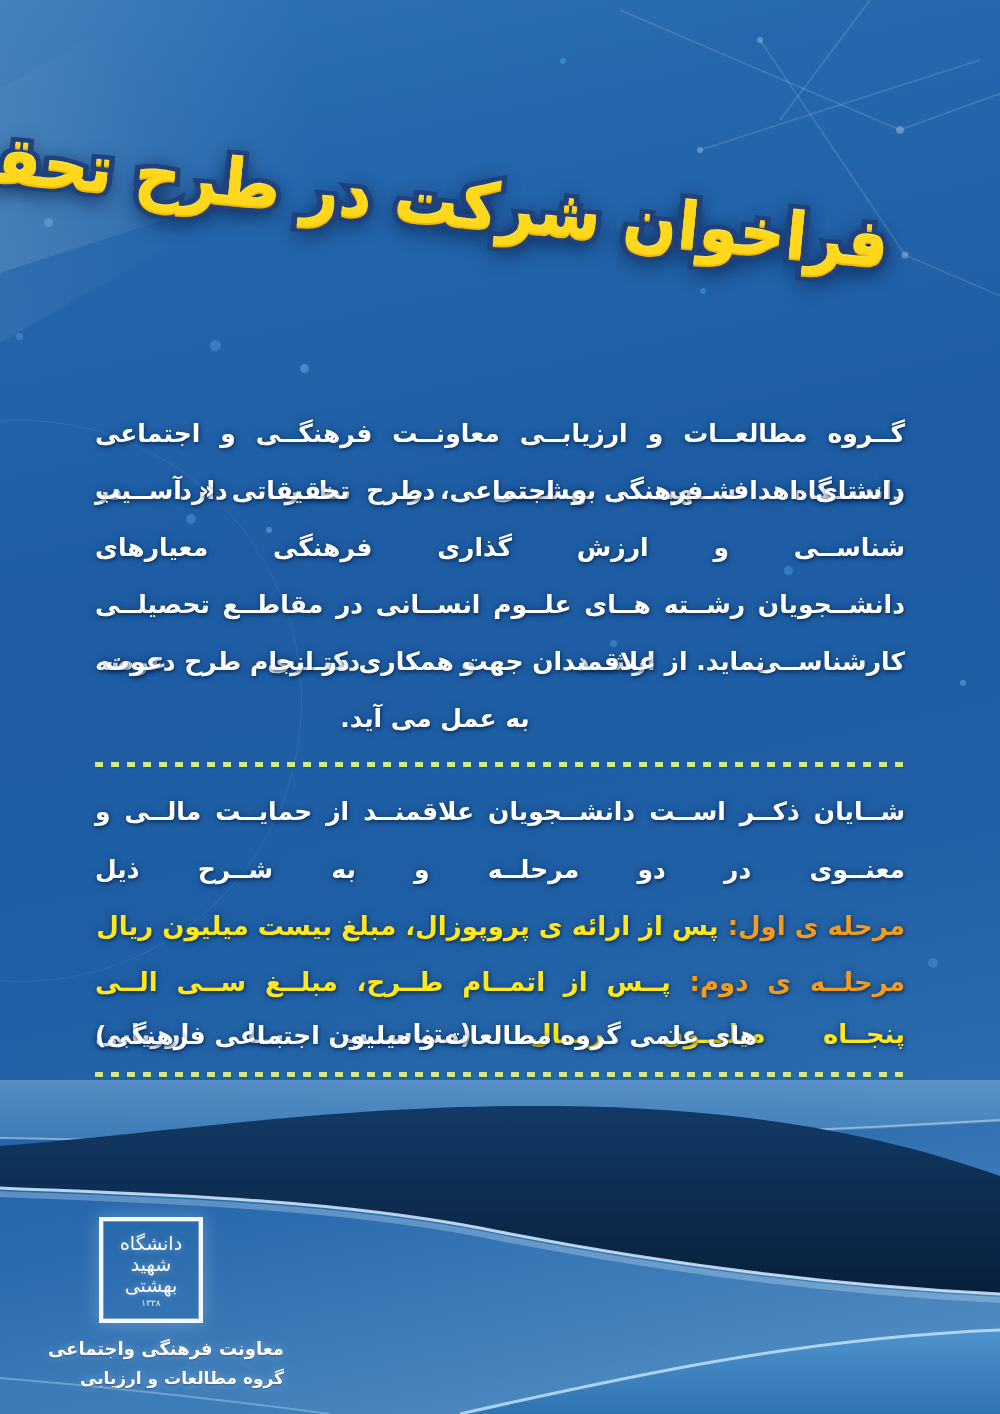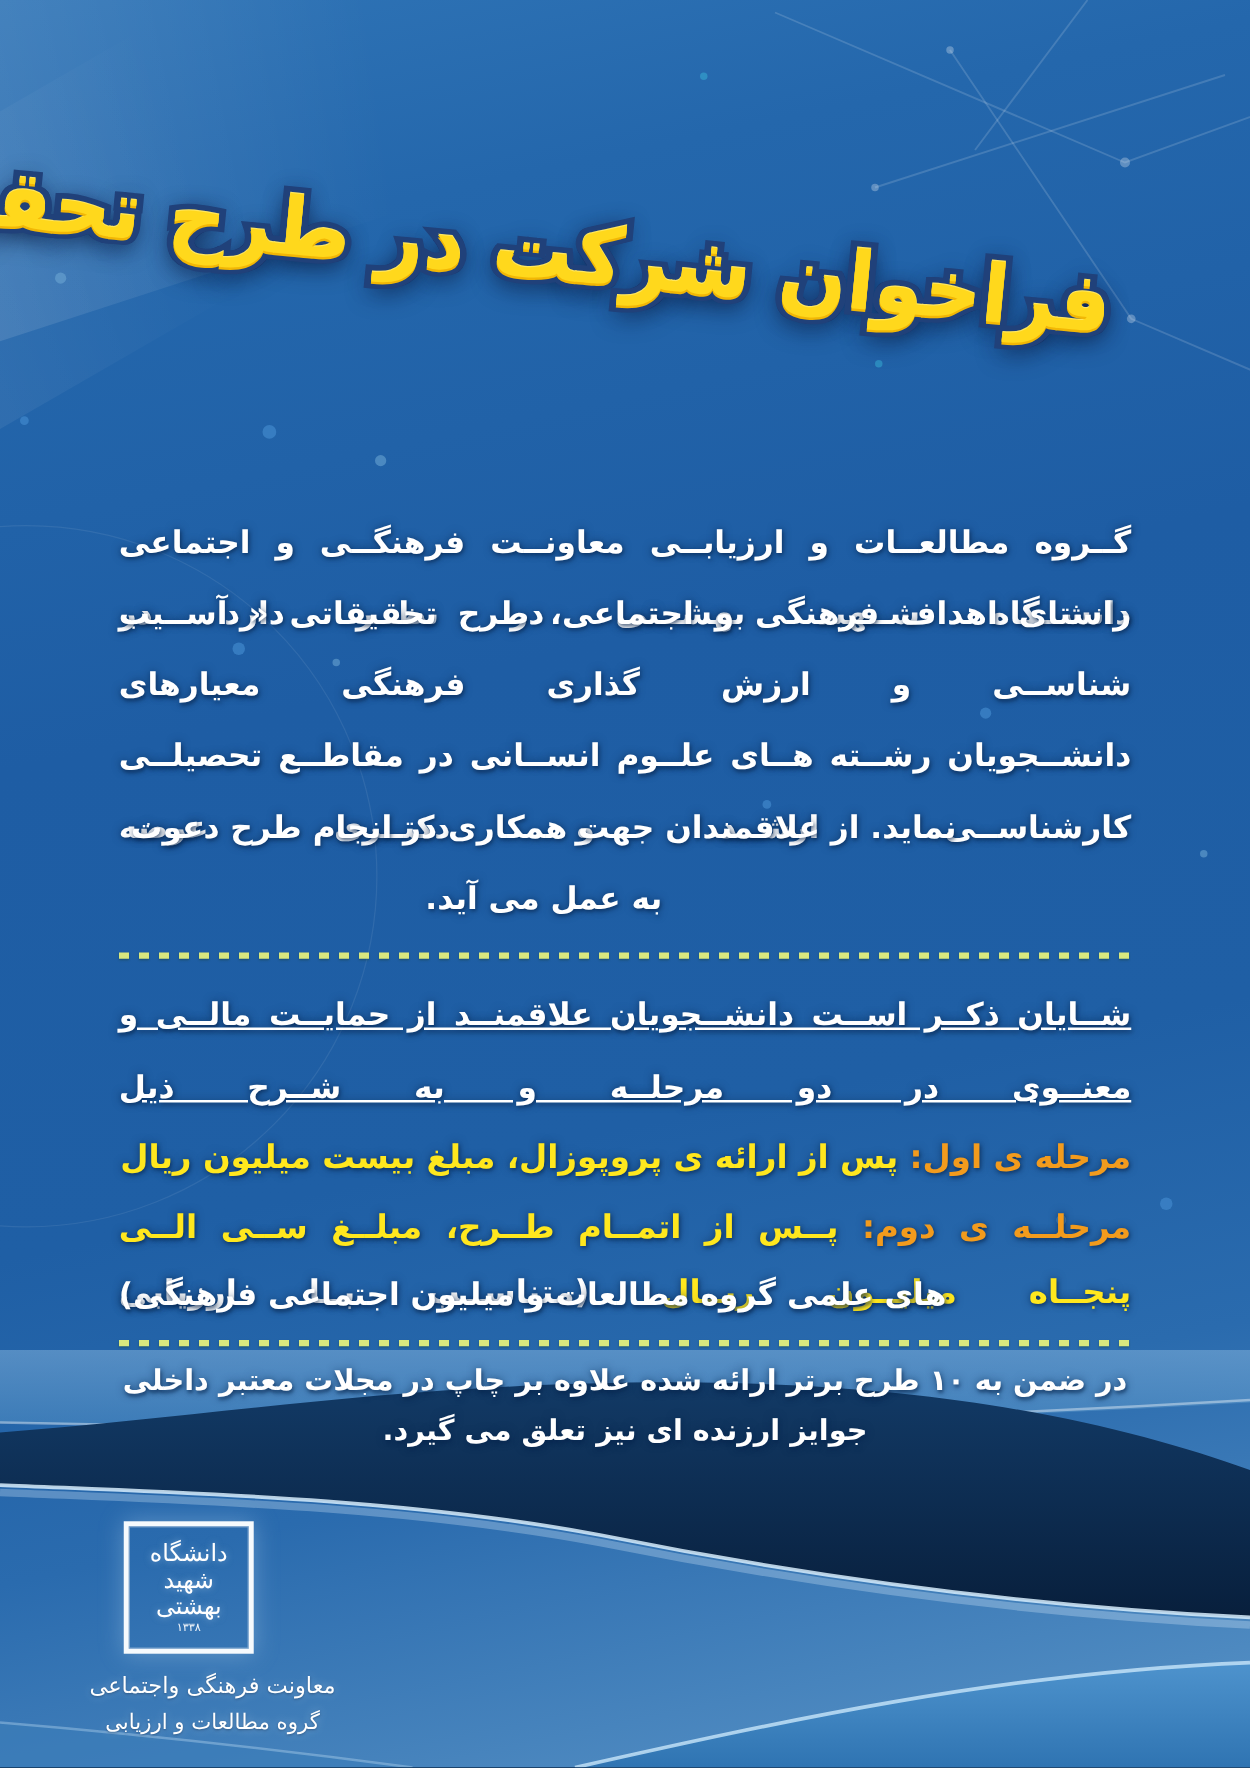--- a/index.html
+++ b/index.html
@@ -31,21 +31,21 @@
     text-shadow:0 0 18px rgba(14,38,86,.9),0 8px 20px rgba(8,24,56,.7),
       4px 4px 0 #20417a,-4px -4px 0 #20417a,-4px 4px 0 #20417a,4px -4px 0 #20417a,
       5px 0 0 #20417a,-5px 0 0 #20417a,0 5px 0 #20417a,0 -5px 0 #20417a;}
   .title-front{color:#ffd81c;
     text-shadow:0 2px 0 #f2b705,0 -1px 0 #ffe65c;}
   
   .txt{position:absolute;left:95px;width:810px;direction:rtl;color:#ffffff;font-weight:bold;
     text-shadow:0 0 7px rgba(9,38,78,.6),1px 2px 3px rgba(9,38,78,.55);}
   .intro-line{height:57px;line-height:57px;font-size:25px;text-align:justify;text-align-last:justify;}
   .intro-last{text-align:center;text-align-last:center;padding-right:130px;box-sizing:border-box;}
-  .support-line{height:58px;line-height:58px;font-size:25px;text-decoration:underline;}
+  .support-line{height:58px;line-height:58px;font-size:25px;}
   .just{text-align:justify;text-align-last:justify;}
   .flush-right{text-align:right;text-align-last:right;}
   .flush-left{text-align:left;text-align-last:left;}
   .center{text-align:center;text-align-last:center;}
   .stage-line{height:52px;line-height:52px;font-size:26px;}
   .lbl-orange{color:#f29b1d;}
   .stage-yellow{color:#ffe71e;margin-top:32px;}
   .divider{position:absolute;left:95px;width:810px;height:5px;
     background:repeating-linear-gradient(90deg,#d9e87e 0 8px,rgba(0,0,0,0) 8px 16px);
     filter:drop-shadow(0 1px 1px rgba(20,60,30,.4));}
@@ -53,22 +53,22 @@
   
   .waves{position:absolute;left:0;top:1080px;pointer-events:none;}
   
   .logo-box{position:absolute;left:99px;top:1217px;width:96px;height:98px;
     border:4px solid #f6fafd;box-shadow:0 0 18px rgba(190,220,245,.35),inset 0 0 0 1px rgba(255,255,255,.35);
     display:flex;flex-direction:column;align-items:center;justify-content:center;
     color:#ffffff;direction:rtl;text-align:center;}
   .logo-word{font-size:19px;line-height:21px;font-weight:normal;
     text-shadow:0 0 6px rgba(190,220,245,.5);}
   .logo-year{font-size:9px;letter-spacing:2px;margin-top:2px;opacity:.95;}
-  .logo-caption{position:absolute;left:40px;width:260px;direction:rtl;text-align:center;
-    color:#ffffff;font-weight:normal;text-shadow:0 0 8px rgba(190,220,245,.45),0 1px 2px rgba(10,35,70,.5);}
+  .logo-caption{position:absolute;left:24px;width:260px;direction:rtl;
+    color:#ffffff;font-weight:bold;text-shadow:0 0 8px rgba(190,220,245,.45),0 1px 2px rgba(10,35,70,.5);}
   .cap1{top:1338px;font-size:18px;}
   .cap2{top:1368px;font-size:17px;}
 </style>
 </head>
 <body>
 
 <div class="poster">
 
   <div class="streak s1"></div>
   <div class="streak s2"></div>
@@ -158,21 +158,20 @@
     <span class="lbl-orange">مرحلــه ی دوم:</span>
     <span> </span>
     <span class="stage-yellow">پــس از اتمــام طــرح، مبلــغ ســی الــی پنجــاه میلیــون ریــال</span>
     <span> </span>
     <span>(متناســب بــا ارزیابی</span>
   </div>
   <div class="txt stage-line flush-left" style="top:1010px;font-size:25px;">های علمی گروه مطالعات و میلیون اجتماعی فرهنگی)</div>
 
   <div class="divider" style="top:1072px;"></div>
 
-  <div class="txt footer-note center" style="top:1085px;">در ضمن به ۱۰ طرح برتر ارائه شده علاوه بر چاپ در مجلات معتبر داخلی جوایز ارزنده ای نیز تعلق می گیرد.</div>
 
   <div class="logo-box">
     <span class="logo-word">دانشگاه</span>
     <span class="logo-word">شهید</span>
     <span class="logo-word">بهشتی</span>
     <span class="logo-year">۱۳۳۸</span>
   </div>
   <div class="logo-caption cap1">معاونت فرهنگی واجتماعی</div>
   <div class="logo-caption cap2">گروه مطالعات و ارزیابی</div>
 

